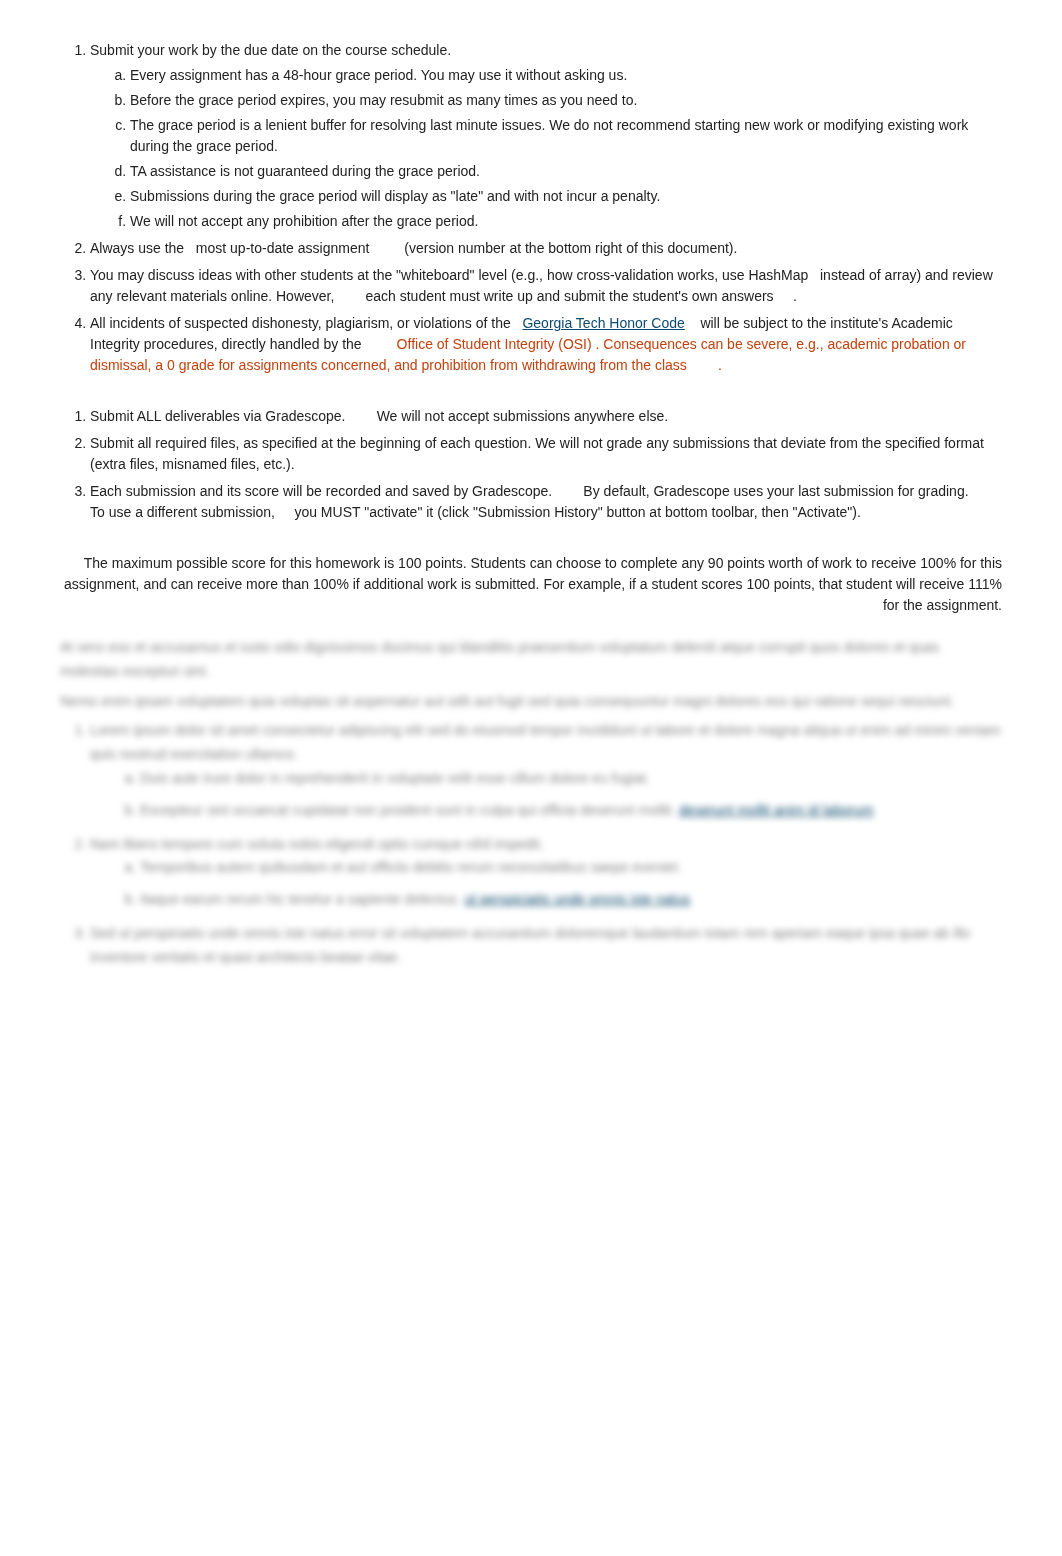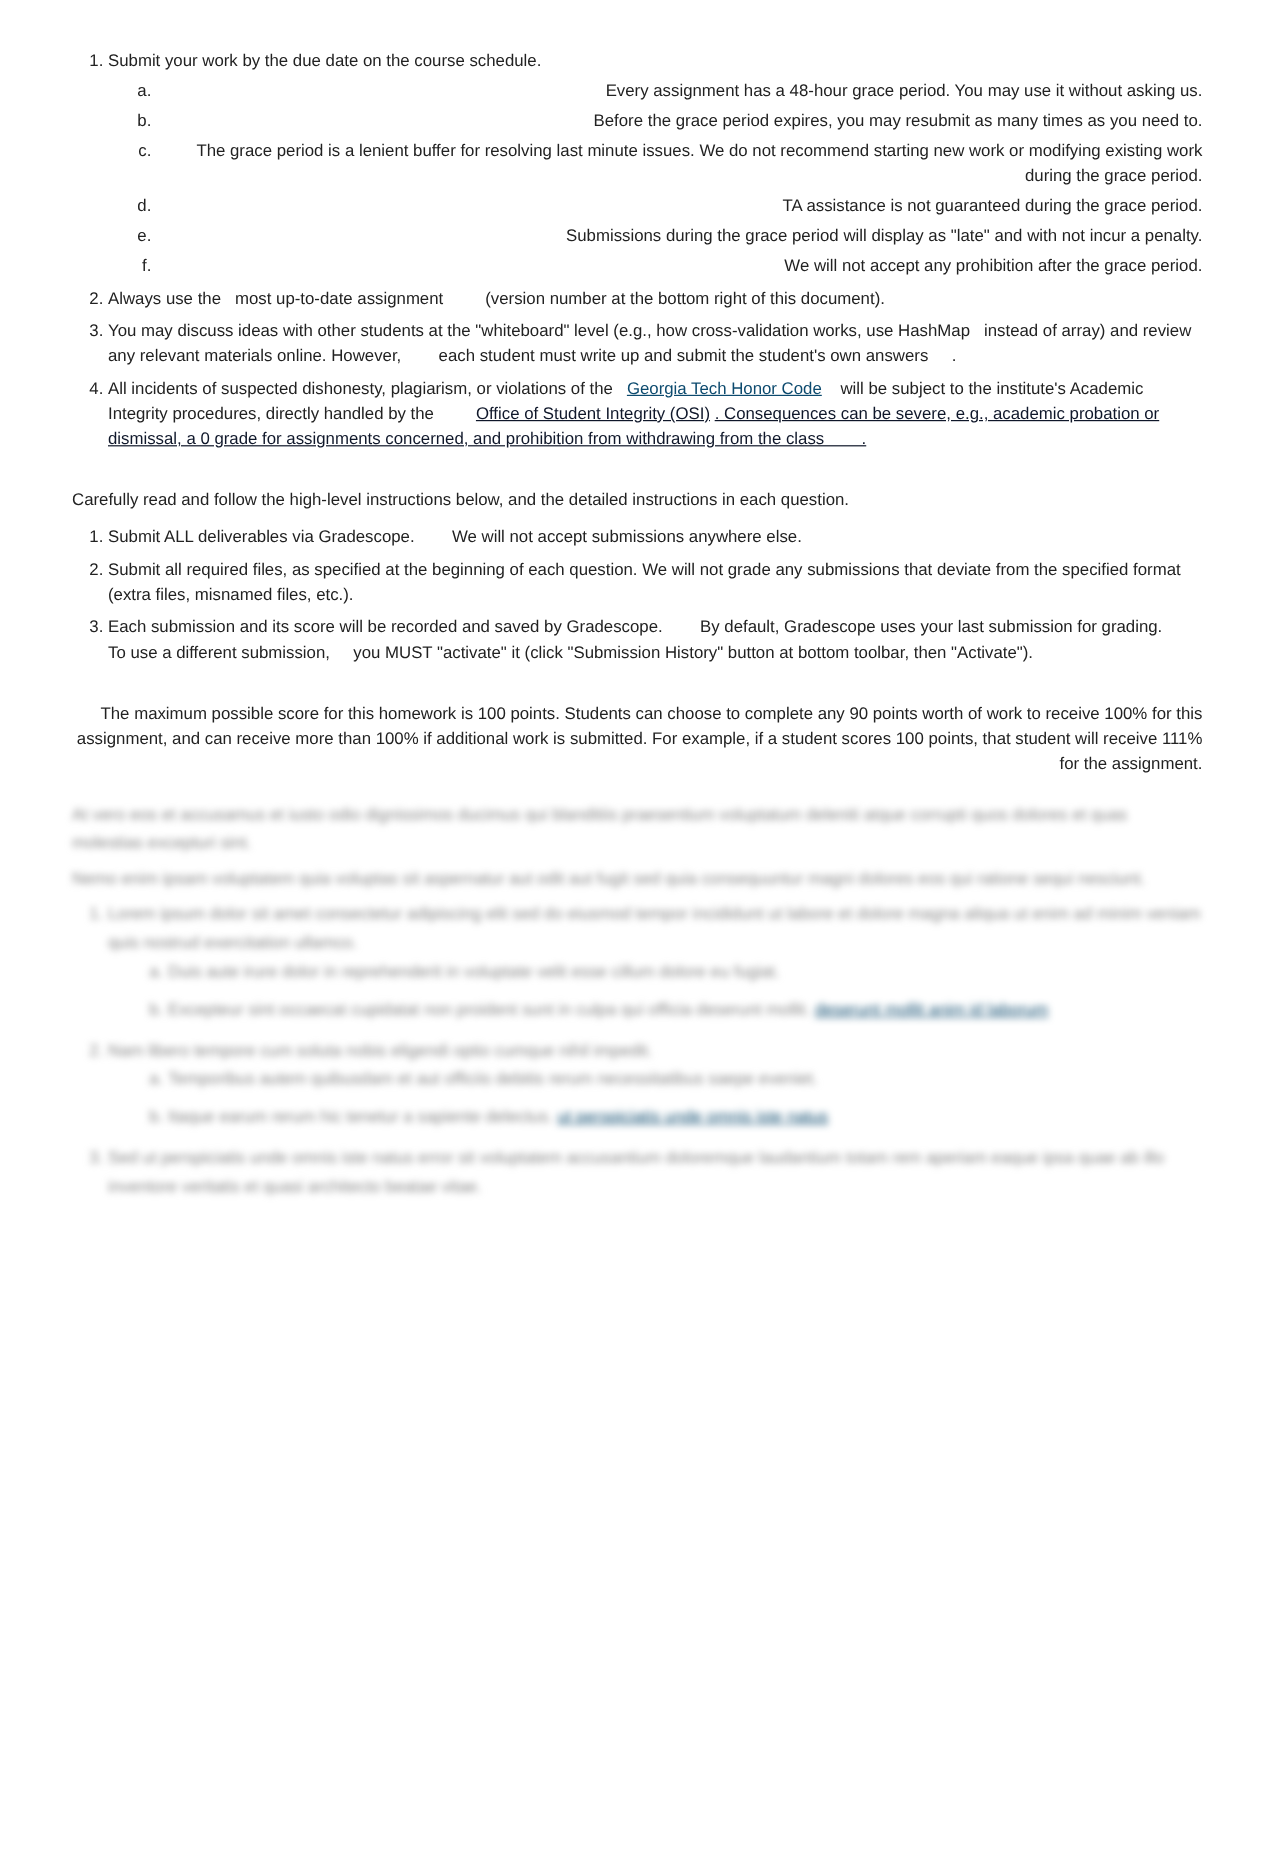--- a/index.html
+++ b/index.html
@@ -36,35 +36,33 @@
     }
 
     ol.sub-list {
       list-style-type: lower-alpha;
       margin-left: 40px;
       margin-top: 4px;
     }
 
     ol.sub-list > li {
       margin-bottom: 4px;
-      text-align: right;
     }
 
     p.section-intro {
       margin-bottom: 10px;
     }
 
     .link-blue {
       color: #0c4a6e;
       text-decoration: underline;
     }
 
     .honor-red {
-      color: #0f172a;
-      text-decoration: underline;
+      color: #c2410c;
     }
 
     .blurred-section {
       filter: blur(3px);
       user-select: none;
       color: #888;
       margin-top: 20px;
       line-height: 1.7;
     }
 
@@ -130,23 +128,20 @@
       <span class="link-blue">Georgia Tech Honor Code</span>
       &nbsp;&nbsp; will be subject to the institute's Academic Integrity procedures, directly handled by the &nbsp;&nbsp;&nbsp;&nbsp;&nbsp;&nbsp;&nbsp;
       <span class="honor-red">Office of Student Integrity (OSI)</span>
       <span class="honor-red"> . Consequences can be severe, e.g., academic probation or dismissal, a 0 grade for assignments concerned, and prohibition from withdrawing from the class &nbsp;&nbsp;&nbsp;&nbsp;&nbsp;&nbsp; .</span>
     </li>
   </ol>
 </section>
 
 <section class="section-gap" style="margin-top:30px;">
 
-  <p class="section-intro">
-    Carefully read and follow the high-level instructions below, and the detailed instructions in each question.
-  </p>
 
   <ol class="main-list">
     <li>
       Submit ALL deliverables via Gradescope. &nbsp;&nbsp;&nbsp;&nbsp;&nbsp;&nbsp; We will not accept submissions anywhere else.
     </li>
     <li>
       Submit all required files, as specified at the beginning of each question. We will not grade any submissions that deviate from the specified format (extra files, misnamed files, etc.).
     </li>
     <li>
       Each submission and its score will be recorded and saved by Gradescope. &nbsp;&nbsp;&nbsp;&nbsp;&nbsp;&nbsp; By default, Gradescope uses your last submission for grading. &nbsp;&nbsp;&nbsp;&nbsp;&nbsp;&nbsp; To use a different submission, &nbsp;&nbsp;&nbsp; you MUST "activate" it (click "Submission History" button at bottom toolbar, then "Activate").

